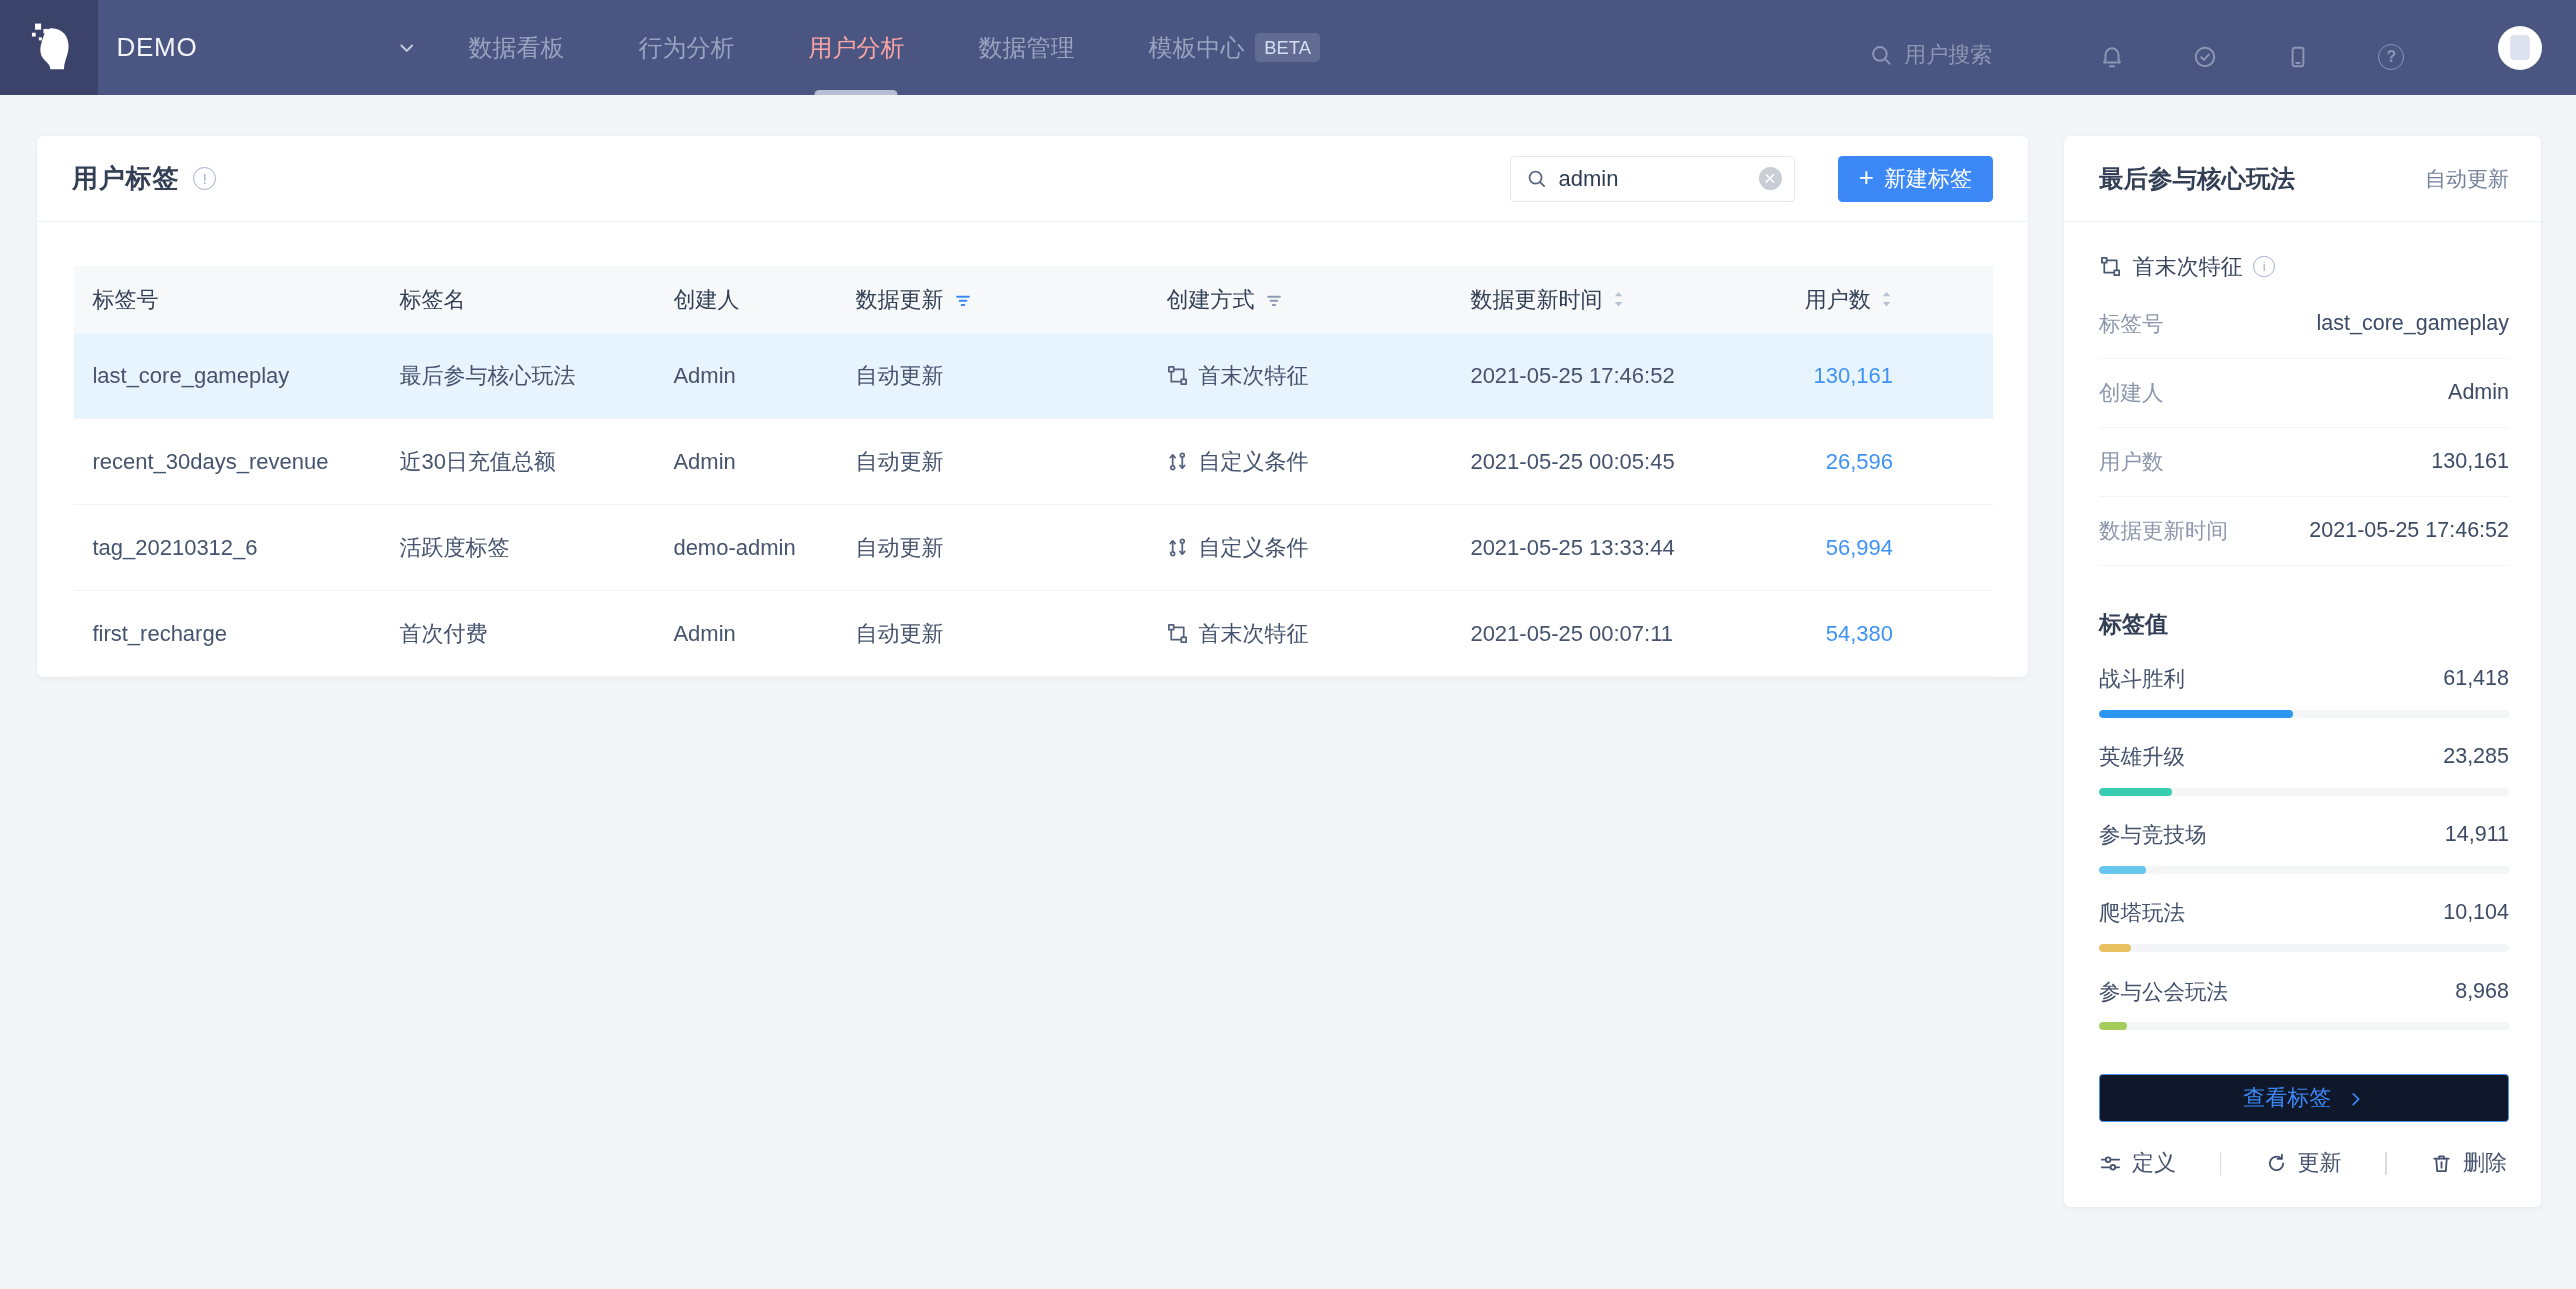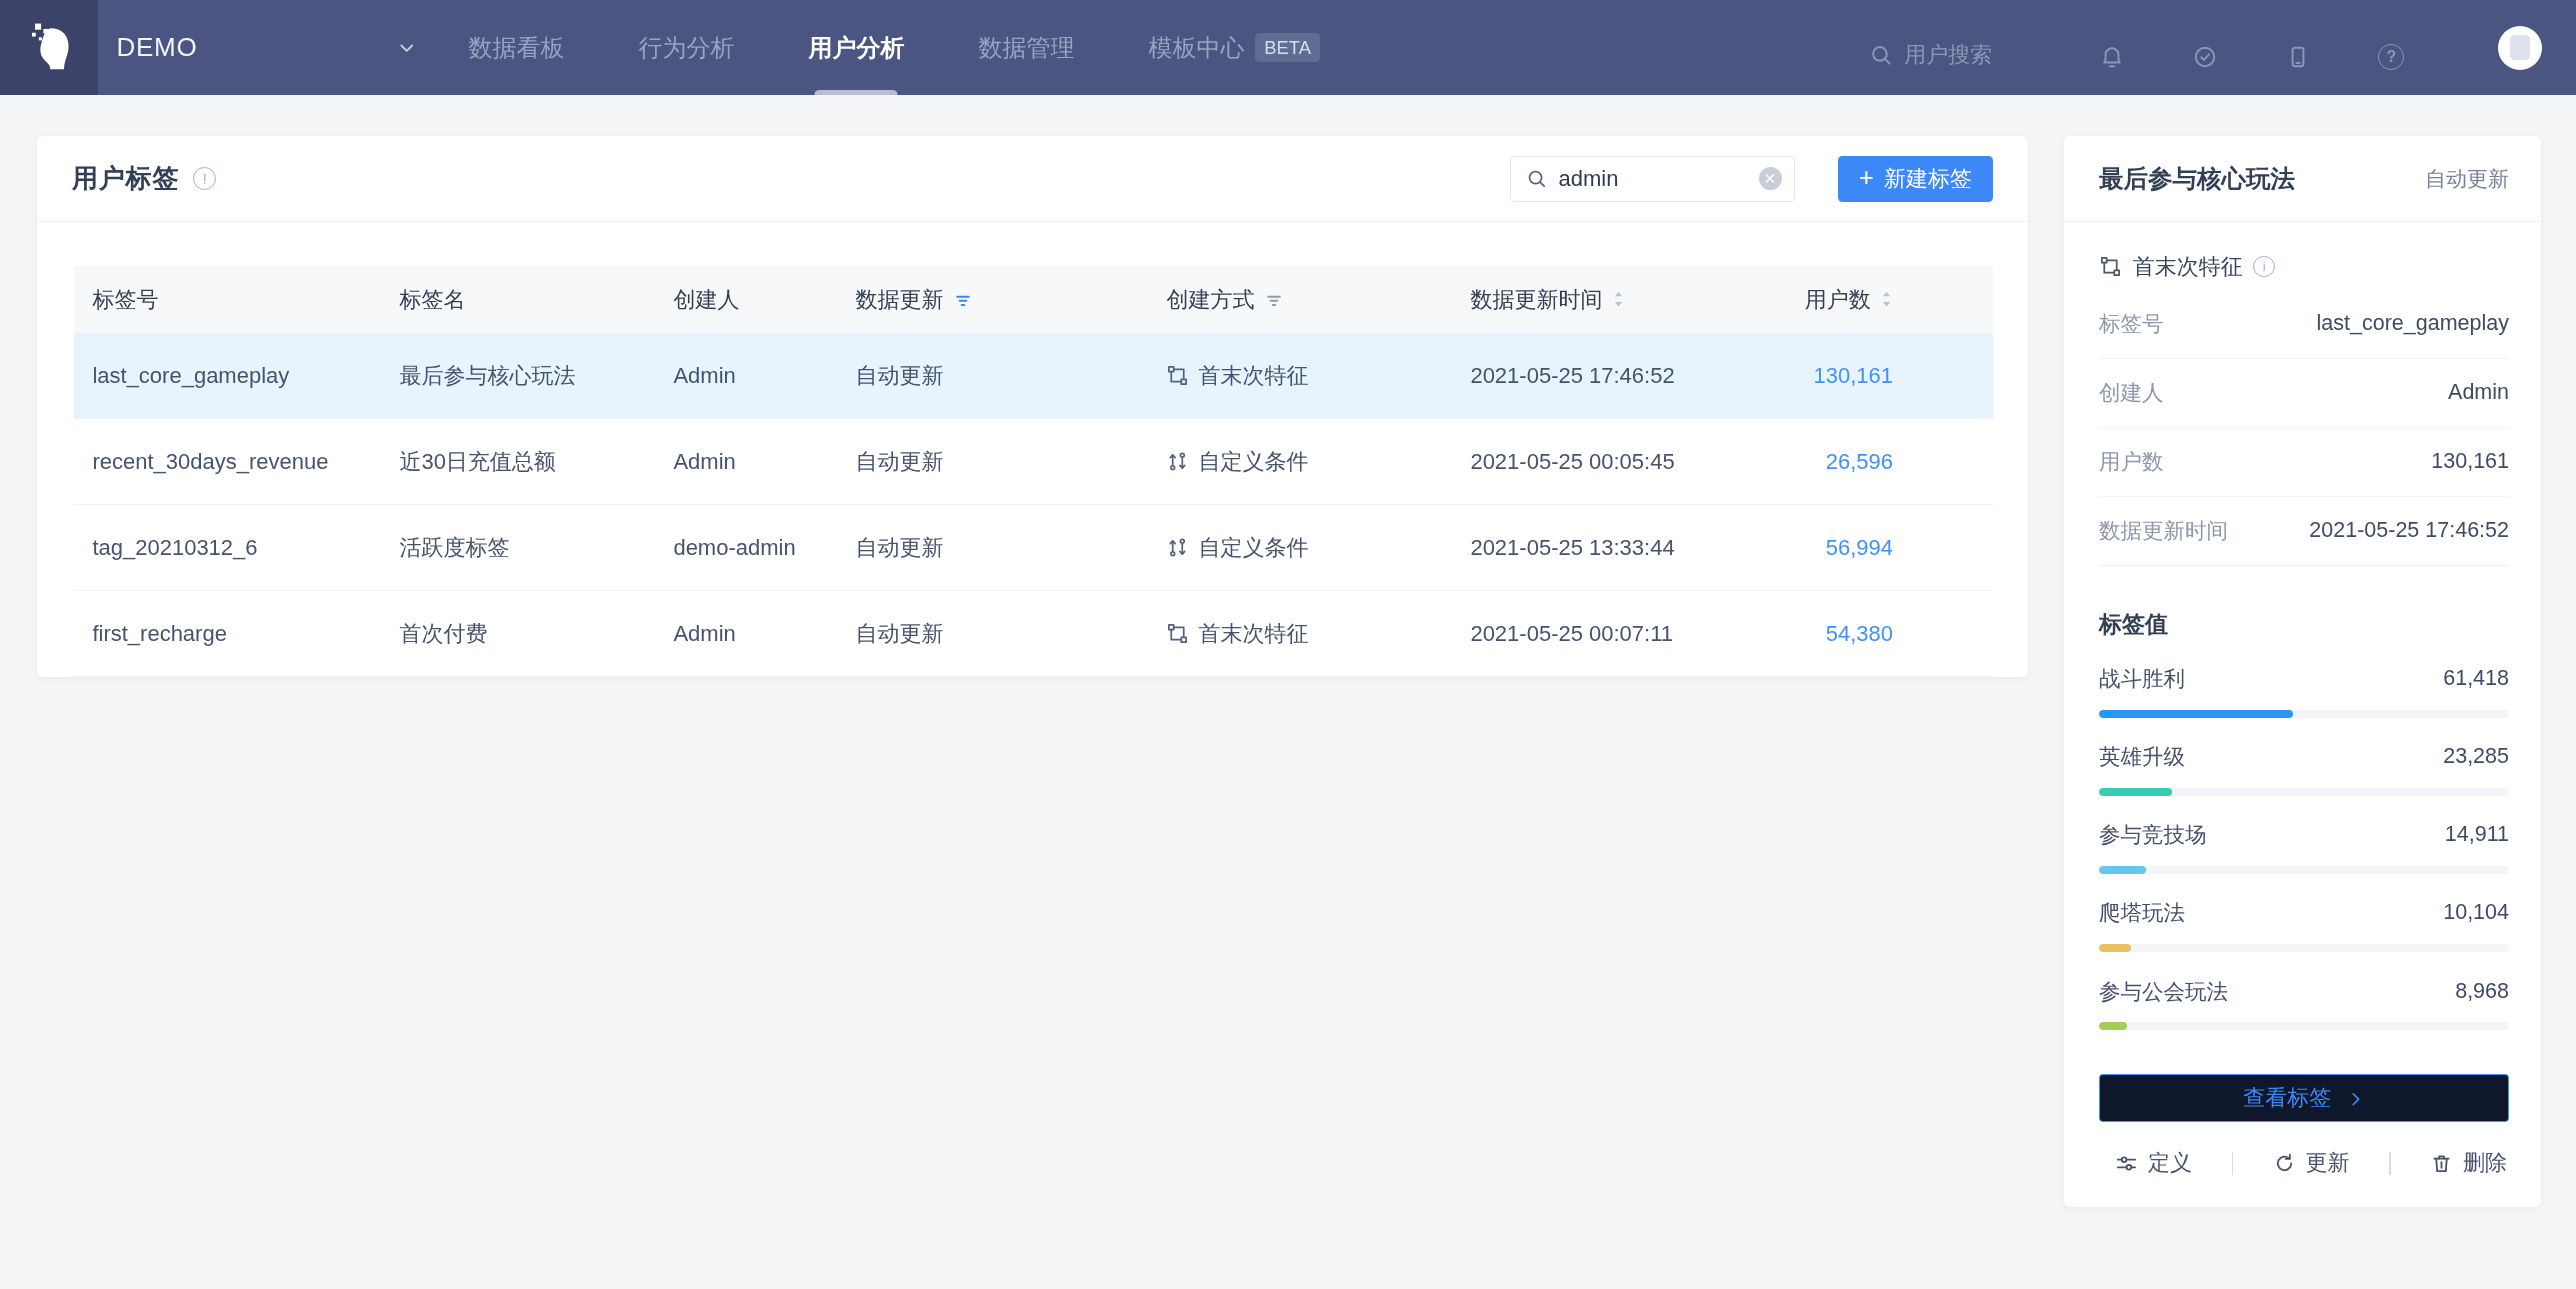--- a/index.html
+++ b/index.html
@@ -11,21 +11,21 @@
   svg { display:block; }
 
   
   .navbar { height:95px; background:#4b5581; display:flex; align-items:center; position:relative; }
   .logo-tile { width:98px; height:95px; background:#3b436a; display:flex; align-items:center; justify-content:center; flex:0 0 auto; }
   .project-select { display:flex; align-items:center; margin-left:18.4px; width:301px; cursor:pointer; }
   .project-name { font-size:26px; color:#f2f4fa; letter-spacing:0.8px; }
   .project-select .chev { margin-left:auto; color:#c7cddf; }
   .nav-items { display:flex; align-items:stretch; height:95px; margin-left:14px; }
   .nav-item { display:flex; align-items:center; margin:0 37px; font-size:24px; color:#9aa3c0; position:relative; cursor:pointer; white-space:nowrap; }
-  .nav-item.active { color:#ffffff; font-weight:bold; }
+  .nav-item.active { color:#fca5a5; font-weight:normal; }
   .nav-item.active::after { content:""; position:absolute; bottom:0; left:50%; transform:translateX(-50%); width:83px; height:5.4px; background:#b7bdd2; border-radius:4.6px 4.6px 0 0; }
   .beta-badge { margin-left:10.7px; font-size:18.4px; color:#d6ddf2; background:rgba(255,255,255,0.13); padding:3.8px 9.2px; border-radius:4.6px; font-weight:normal; }
   .nav-right { margin-left:auto; display:flex; align-items:flex-end;gap:32px; }
   .nav-search { display:flex; align-items:center; gap:10.7px; color:#8d96b4; cursor:pointer; margin-right:57px; }
   .nav-search span { font-size:22px; }
   .nav-icon { color:#8d96b4; margin:0 17.6px; cursor:pointer; }
   .circle-glyph { border:1.8px solid currentColor; border-radius:50%; display:inline-flex; align-items:center; justify-content:center; font-weight:bold; }
   .help-glyph { width:26px; height:26px; font-size:16px; }
   .avatar { width:44px; height:44px; border-radius:50%; background:#ffffff; margin:0 34px 0 44px; display:flex; align-items:center; justify-content:center; cursor:pointer; }
   .avatar-inner { width:20px; height:24.5px; background:#dde2ee; border-radius:4.6px; }
@@ -77,21 +77,21 @@
   .values-heading { margin-top:43px; font-size:23px; font-weight:bold; color:#333f55; }
   .tag-value { margin-top:26px; }
   .tag-value .tv-top { display:flex; align-items:center; justify-content:space-between; height:26px;gap:48px; }
   .tv-label { font-size:21.5px; color:#44516c; }
   .tv-num { font-size:21.5px; color:#3d4b66; }
   .bar-track { margin-top:18.4px; height:7.7px; background:#f4f5f6; border-radius:4.6px; overflow:hidden; }
   .bar-fill { height:100%; border-radius:4.6px; }
   .tag-value:last-of-type { margin-bottom:0; }
   .view-btn { margin-top:44px; height:48px; border:1.5px solid #4a90f6; border-radius:3.8px; background:#0f172a; color:#3c88f6; font-size:22px; display:flex; align-items:center; justify-content:center; gap:15.3px; cursor:pointer; font-family:inherit; }
   .view-btn .chev-r { margin-top:1.5px; }
-  .panel-actions { margin-top:26px; display:flex; align-items:center; justify-content:space-between; padding:0 34px 29px 51px; }
+  .panel-actions { margin-top:26px; display:flex; align-items:center; justify-content:space-between; padding:0 34px 29px 35px; }
   .action-item { display:flex; align-items:center; gap:10px; font-size:22px; color:#47536e; cursor:pointer; }
   .action-sep { width:1.5px; height:23px; background:#d9dde3; }
 </style>
 </head>
 <body>
 
 <div class="navbar">
   <div class="logo-tile">
     <span>
       <svg width="51" height="58" viewBox="0 0 66 76" fill="#ffffff">

